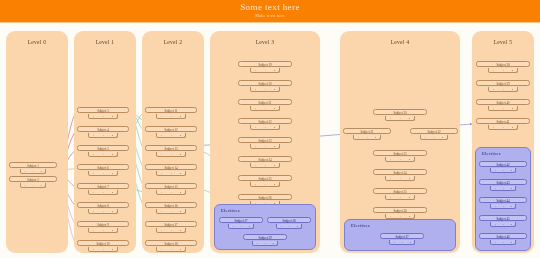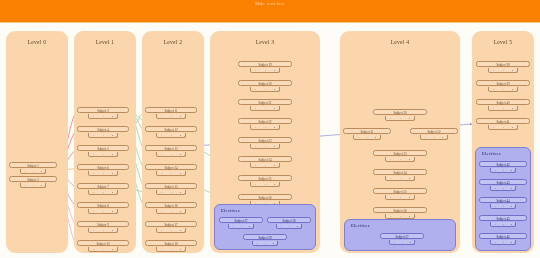--- a/index.html
+++ b/index.html
@@ -185,20 +185,21 @@
     height: 235px;
     pointer-events: none;
   }
 </style>
 </head>
 <body>
 
 <div id="app">
 
   <div id="header">
+    <span id="header-title">Some text here</span>
     <span id="header-sub">Make texts here</span>
   </div>
   <div id="header-rule"></div>
 
   <svg id="links" viewBox="0 0 540 235" width="540" height="235">
     <defs>
       <marker id="arrow-blue" markerWidth="4" markerHeight="4" refX="3.4" refY="1.6" orient="auto">
           <path d="M0,0 L3.4,1.6 L0,3.2 z" fill="#6f6fc8"></path>
         </marker>
     </defs>

